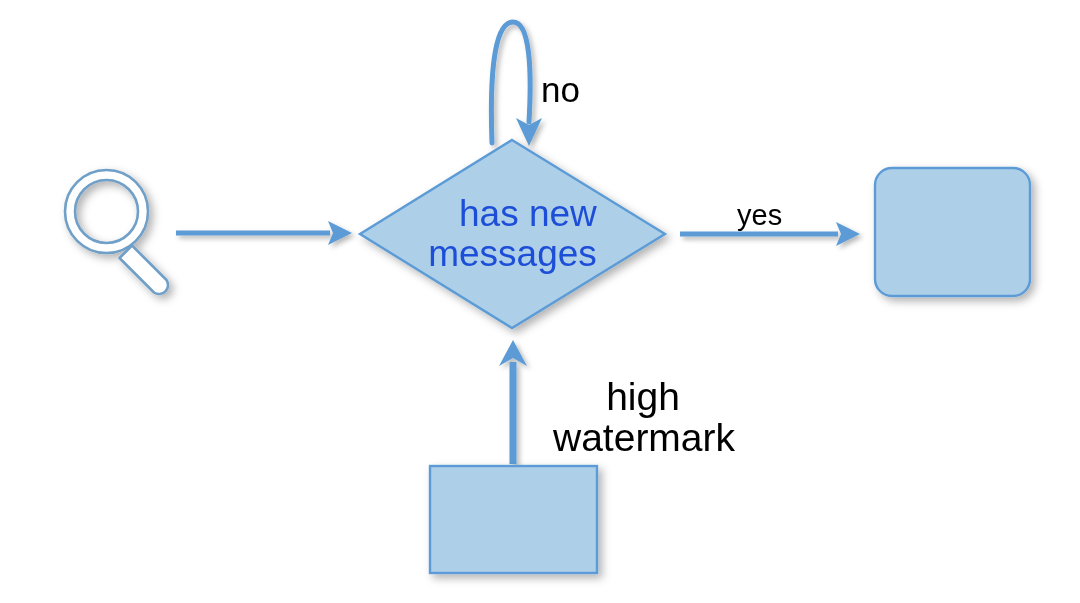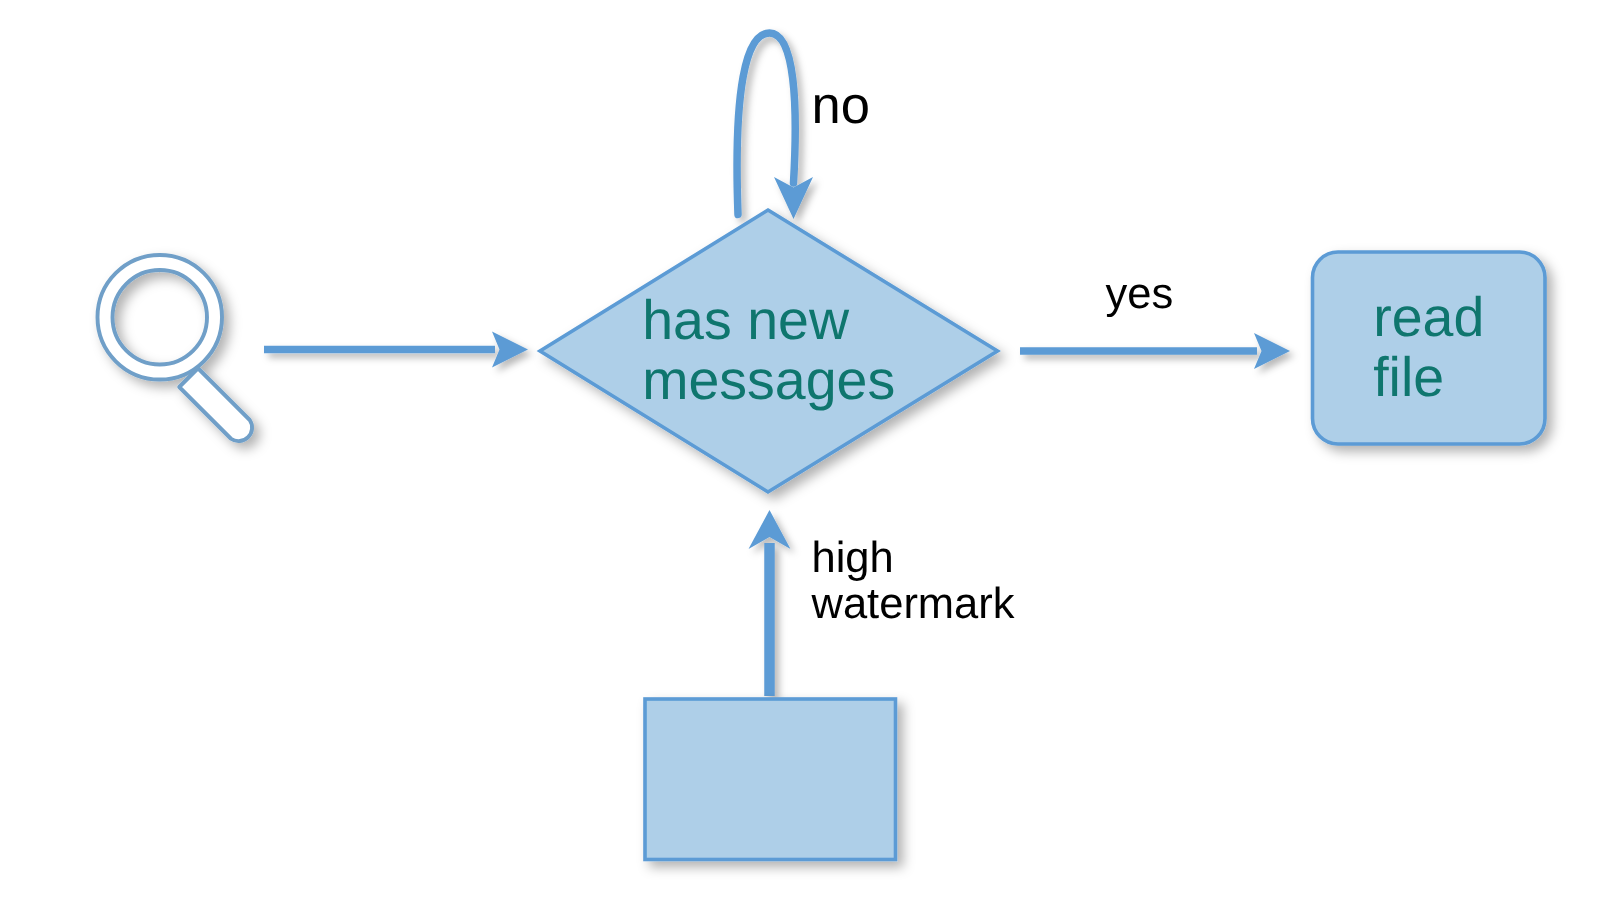--- a/index.html
+++ b/index.html
@@ -26,50 +26,51 @@
     width: 1080px;
     height: 603px;
   }
   .lbl {
     position: absolute;
     color: #000000;
     font-family: "Liberation Sans", sans-serif;
     font-weight: 400;
     white-space: pre;
     line-height: 1.06;
+    margin-top: 19px;
   }
   .node-text {
     position: absolute;
     display: flex;
     align-items: center;
     justify-content: center;
-    text-align: left;
-    color: #0f766e;
+    text-align: right;
+    color: #1d4ed8;
     font-family: "Liberation Sans", sans-serif;
     white-space: pre-line;
     line-height: 1.08;
     pointer-events: none;
   }
   #t-decision {
     left: 375px; top: 175px; width: 275px; height: 118px;
     font-size: 37px;
   }
   #t-readfile {
     left: 880px; top: 180px; width: 145px; height: 104px;
     font-size: 37px;
   }
   #t-broker {
     left: 434px; top: 470px; width: 159px; height: 99px;
     font-size: 37px;
   }
   #t-no   { left: 541px; top: 52px;  font-size: 35px; }
   #t-yes  { left: 737px; top: 181px; font-size: 29px; }
   #t-hwm  {
-    left: 541px; top: 357px; width: 180px;
-    font-size: 29px; text-align: left;
+    left: 553px; top: 357px; width: 180px;
+    font-size: 39px; text-align: center;
   }
 </style>
 </head>
 <body>
 
 <div id="canvas">
 
   <svg id="vec" viewBox="0 0 1080 603" xmlns="http://www.w3.org/2000/svg">
     <defs>
       <filter id="softShadow" x="-50%" y="-50%" width="220%" height="220%">
@@ -127,22 +128,20 @@
     </g>
 
     <g filter="url(#softShadow)">
       <rect x="430" y="466" width="167" height="107" fill="#aecfe8" stroke="#5b9bd5" stroke-width="2.4"></rect>
     </g>
   </svg>
 
   <div class="node-text" id="t-decision">has new
 messages</div>
 
-  <div class="node-text" id="t-readfile">read
-file</div>
 
 
   <div class="lbl" id="t-no">no</div>
 
   <div class="lbl" id="t-yes">yes</div>
 
   <div class="lbl" id="t-hwm">high
 watermark</div>
 
 </div>

